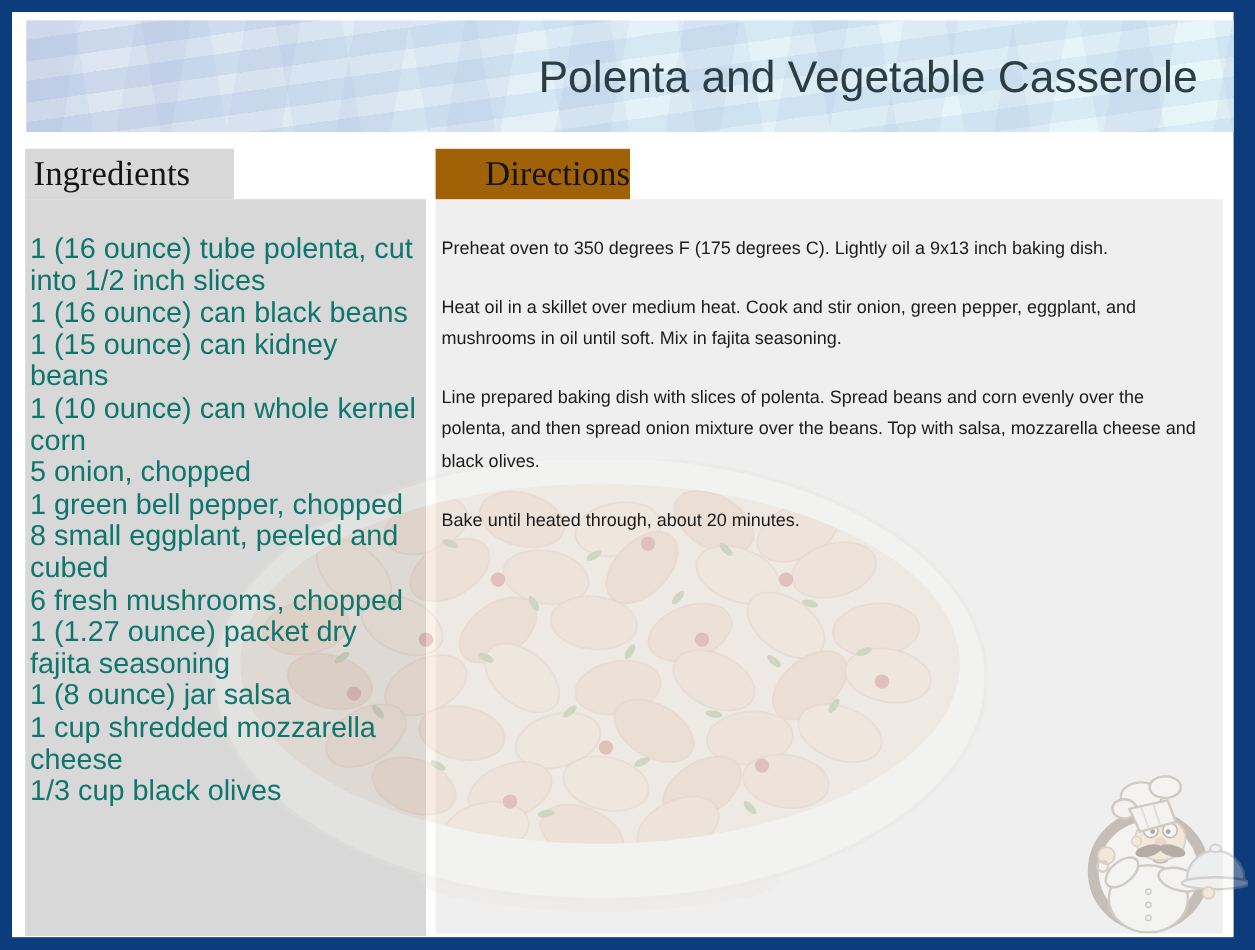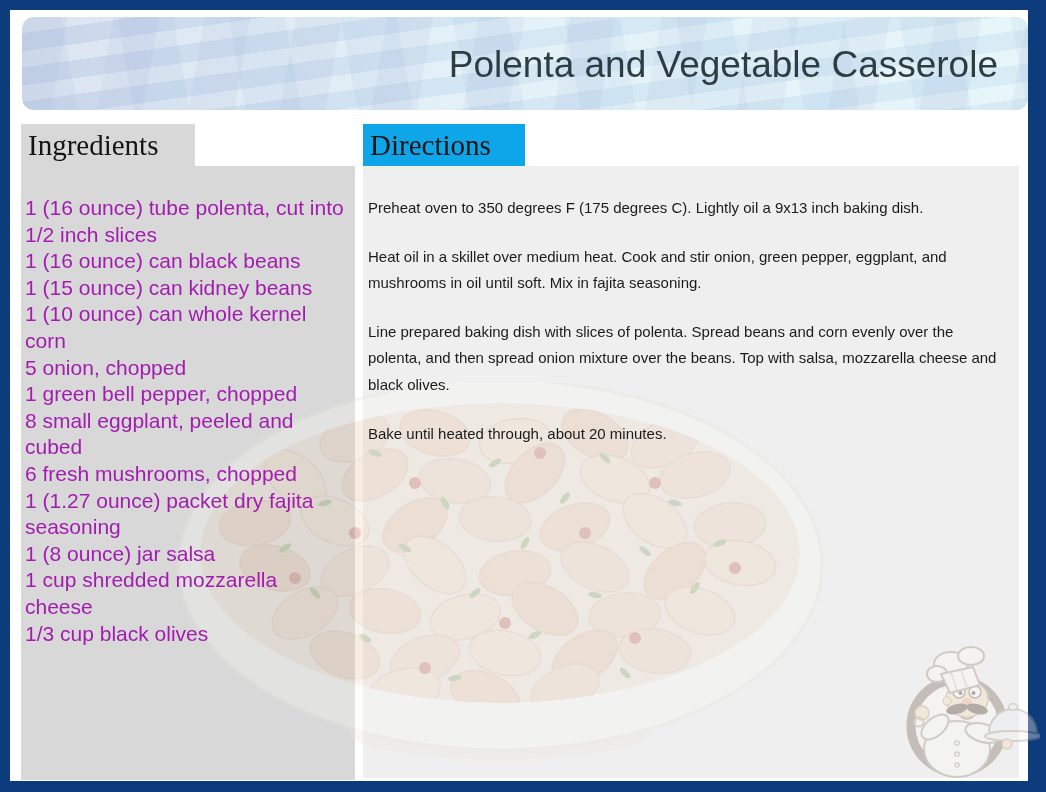--- a/index.html
+++ b/index.html
@@ -18,50 +18,49 @@
   .frame-bottom{left:0;bottom:0;width:1046px;height:11px;}
 
   
   .header-band{
     position:absolute;left:22px;top:17px;width:1006px;height:93px;
     background:
       repeating-linear-gradient(100deg, rgba(150,160,205,0.10) 0 45px, rgba(255,255,255,0) 45px 90px),
       repeating-linear-gradient(80deg, rgba(140,170,215,0.10) 0 55px, rgba(255,255,255,0) 55px 110px),
       repeating-linear-gradient(172deg, rgba(255,255,255,0.30) 0 16px, rgba(188,202,235,0.14) 16px 34px),
       linear-gradient(90deg,#ccd8ea 0%,#d8ecf5 45%,#dcf2f7 100%);
-    border-radius: 12px;
   }
   .header-band h1{
     margin:0;font-size:37px;font-weight:400;color:#2b3e43;
     text-align:right;line-height:95px;padding-right:30px;
     letter-spacing:0px;
   }
 
   
   .heading-box{
     position:absolute;top:124px;height:42px;box-sizing:border-box;
     font-size:29px;font-weight:400;color:#141414;
     padding:5px 0 0 7px;z-index:2;font-family:Liberation Serif, serif;
   }
   .heading-ingredients{left:21px;width:174px;background:#d8d8d8;}
-  .heading-directions{left:363px;width:162px;background:#0ea5e9;}
+  .heading-directions{left:363px;width:162px;background:#a16207;text-align:right;}
 
   
   .panel{position:absolute;top:166px;box-sizing:border-box;}
   .panel-ingredients{
     left:21px;width:334px;height:614px;background:#d8d8d8;
     padding:29px 6px 0 4px;
   }
   .panel-directions{
     left:363px;width:656px;height:612px;background:#efefef;
     padding:29px 10px 0 5px;
   }
   .body-text{position:relative;z-index:2;}
   .ing-item{
-    font-size:21px;line-height:26.6px;color:#a21caf;margin:0;
+    font-size:24px;line-height:26.6px;color:#0f766e;margin:0;
   }
   .dir-step{
     font-size:15px;line-height:26.6px;color:#1b1b1b;margin:0 0 22px 0;
   }
 
   
   .watermark-food{
     position:absolute;left:175px;top:383px;width:650px;height:390px;
     opacity:0.30;z-index:1;pointer-events:none;
   }

